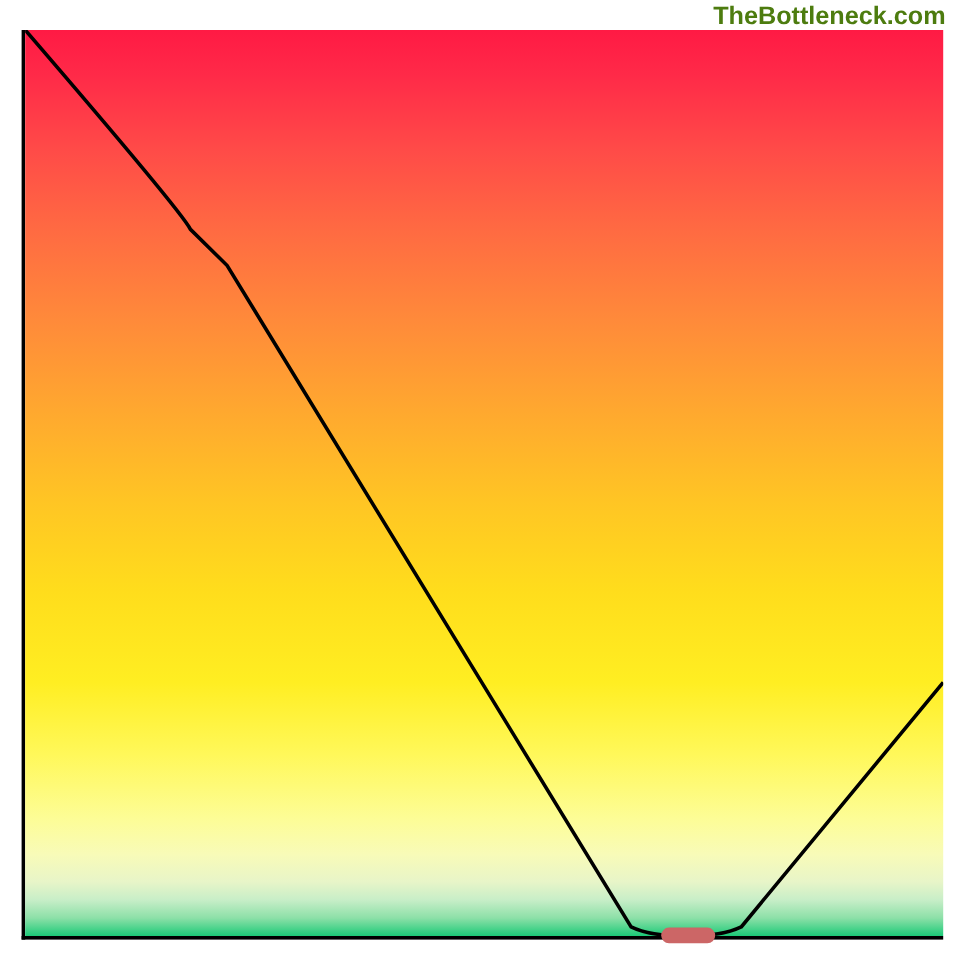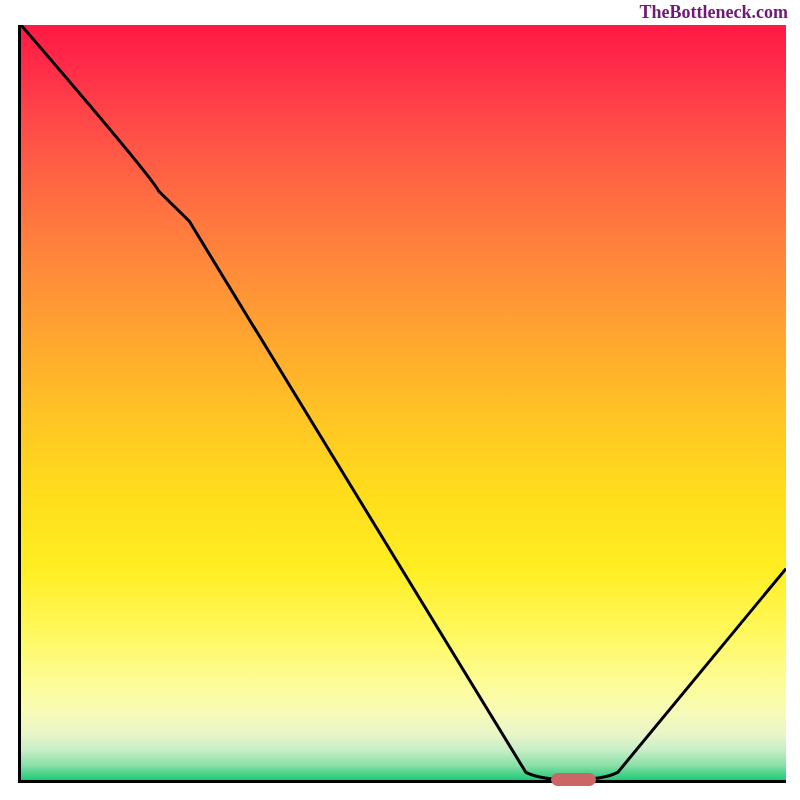--- a/index.html
+++ b/index.html
@@ -8,25 +8,24 @@
       height: 800px;
       background: #fff;
       font-family: Arial, sans-serif;
       position: relative;
       overflow: hidden;
     }
     .watermark {
       position: absolute;
       top: 2px;
       right: 12px;
-      font-size: 18px;
+      font-size: 21px;
       font-weight: bold;
-      color: #701a75;
+      color: #4d7c0f;
       z-index: 10;
-      font-family: Liberation Serif, serif;
     }
     .plot-area {
       position: absolute;
       left: 18px;
       top: 25px;
       width: 768px;
       height: 758px;
       border-left: 3px solid #000;
       border-bottom: 3px solid #000;
     }

